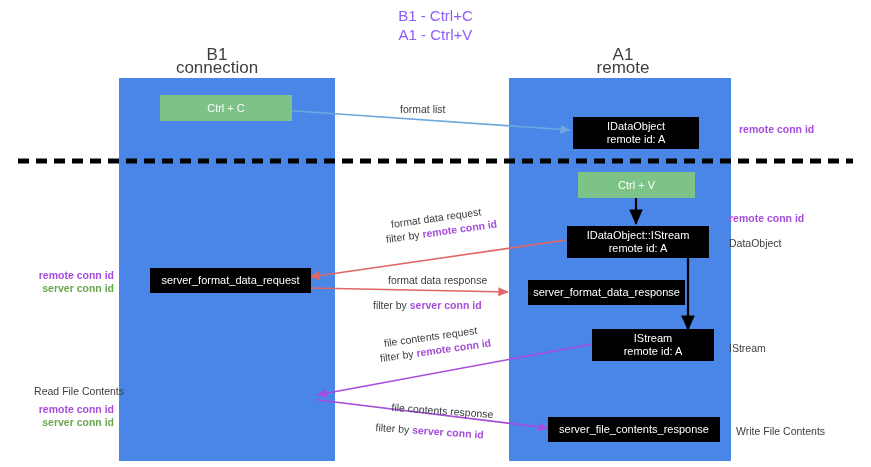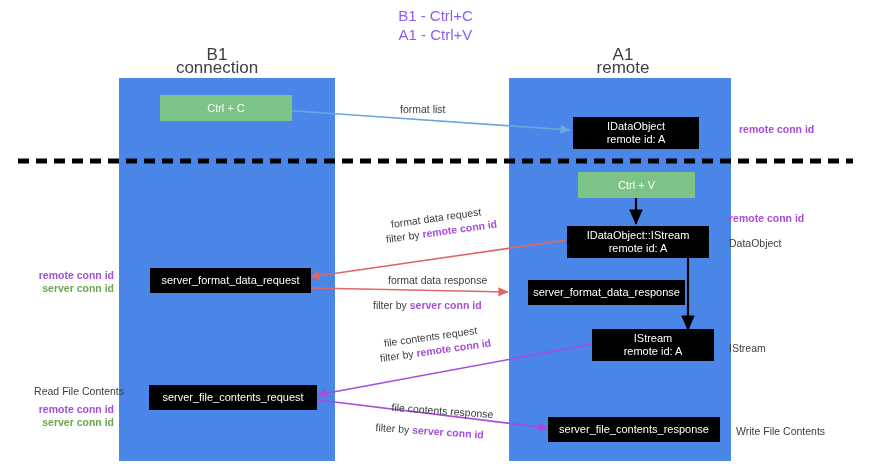--- a/index.html
+++ b/index.html
@@ -130,23 +130,20 @@
 
   <div class="node orange" style="left:512px;top:280px;width:157px;height:25px;margin-left:16px;">
     <span class="ln">server_format_data_response</span>
   </div>
 
   <div class="node orange" style="left:592px;top:329px;width:122px;height:32px;">
     <span class="ln">IStream</span>
     <span class="ln">remote id: A</span>
   </div>
 
-  <div class="node orange" style="left:149px;top:385px;width:168px;height:25px;">
-    <span class="ln">server_file_contents_request</span>
-  </div>
 
   <div class="node orange" style="left:548px;top:417px;width:172px;height:25px;">
     <span class="ln">server_file_contents_response</span>
   </div>
 
   <div class="elabel" style="left:400px;top:102px;">format list</div>
 
   <div class="elabel" style="left:390px;top:217px;transform:rotate(-8deg);transform-origin:left top;">
     <span>format data request</span>
   </div>

